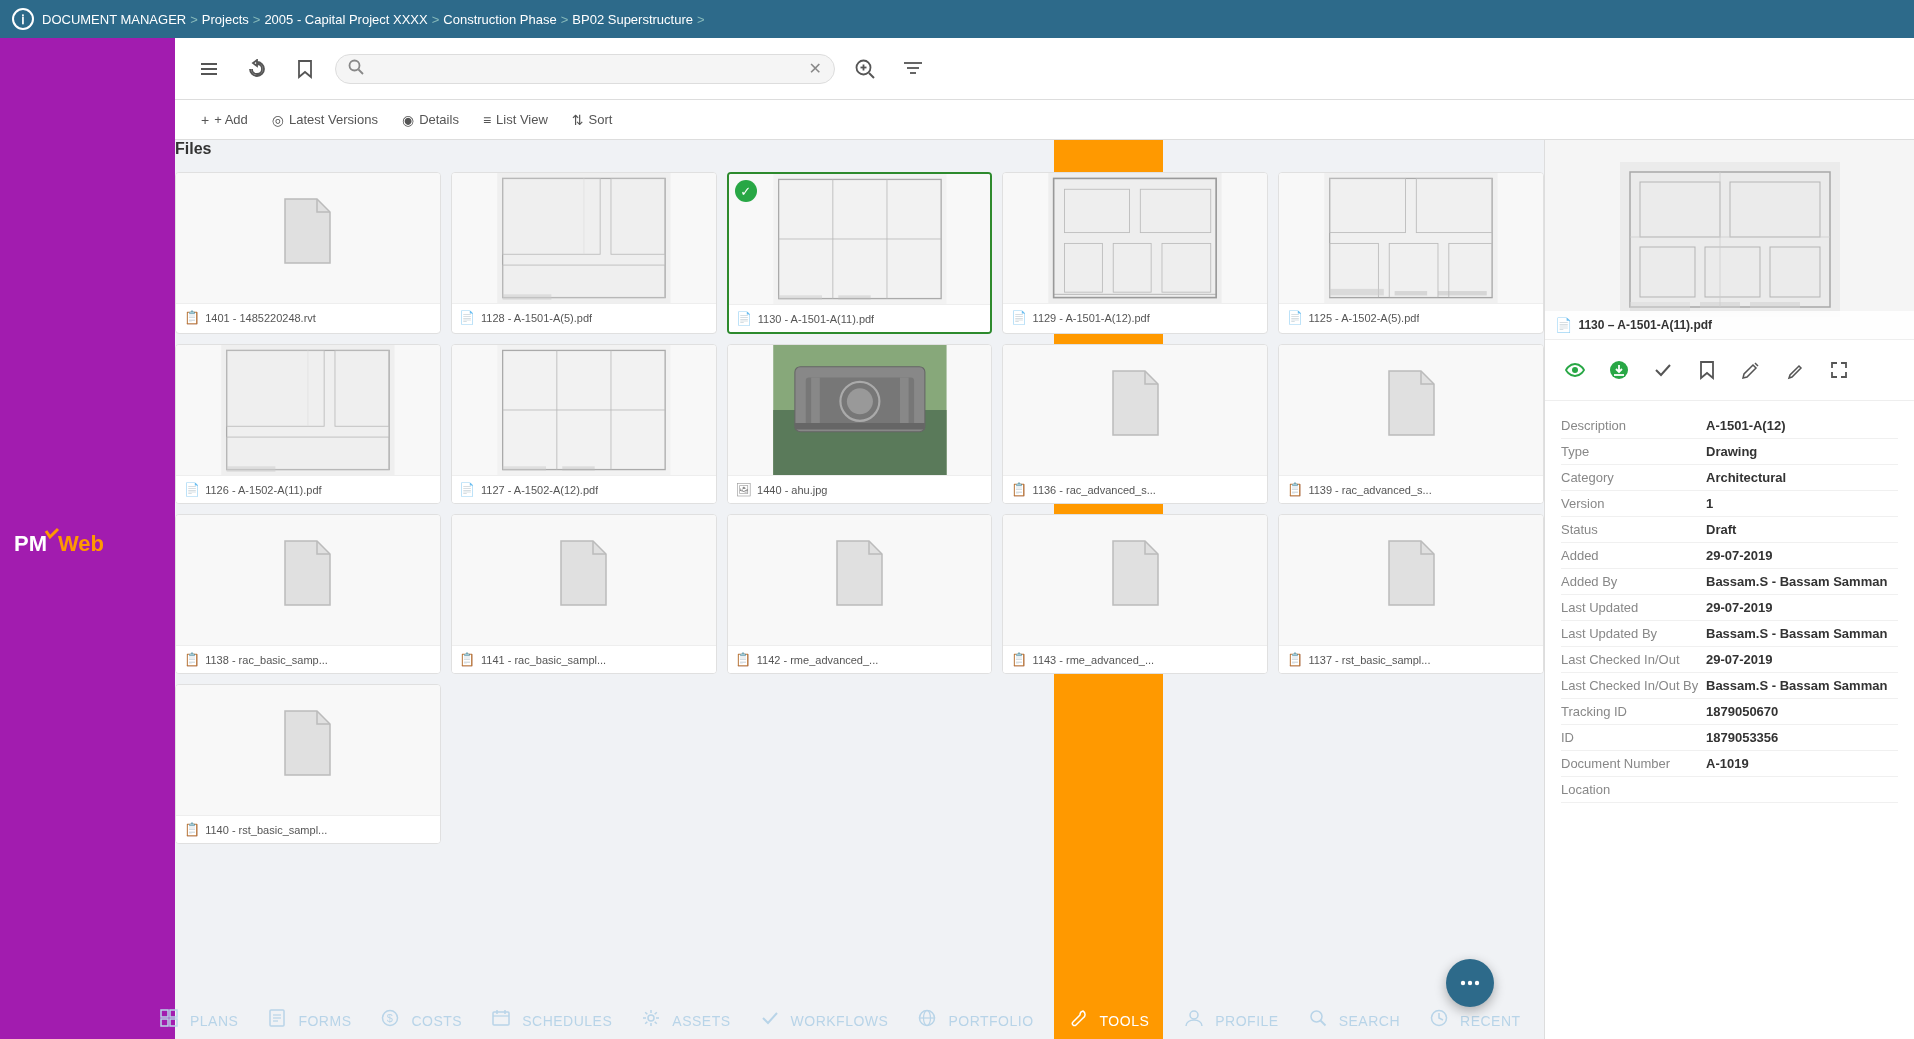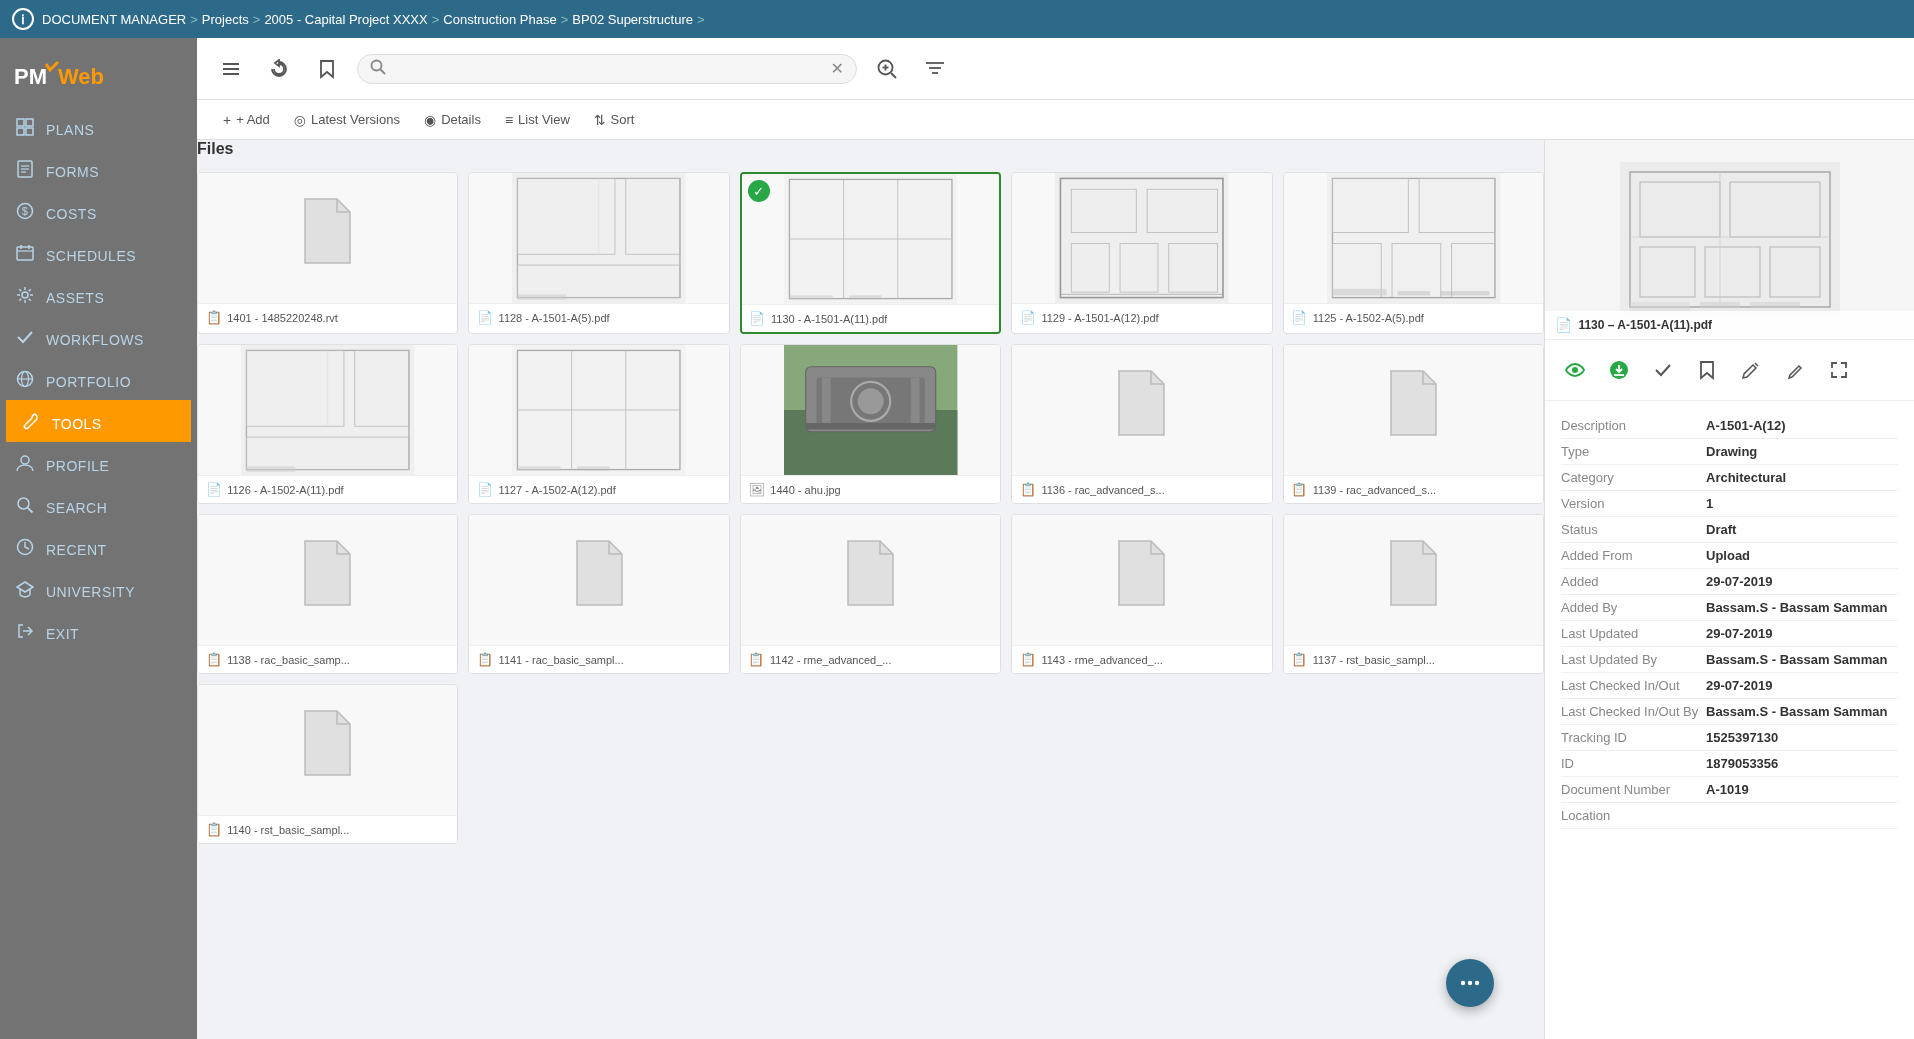--- a/index.html
+++ b/index.html
@@ -28,24 +28,24 @@
 
     
     .main-layout {
       display: flex;
       flex: 1;
       overflow: hidden;
     }
 
     
     .sidebar {
-      width: 197px;
-      background: #737373;
+      width: 175px;
+      background: #a21caf;
       display: flex;
-      flex-direction: column;
+      flex-direction: row;
       flex-shrink: 0;
       padding-top: 8px;
     }
     .logo-area {
       padding: 10px 12px 14px;
       display: flex; align-items: center;
     }
     .nav-item {
       display: flex; align-items: flex-end; gap: 10px;
       padding: 10px 14px;
@@ -841,24 +841,20 @@
           </div>
           <div class="detail-row">
             <span class="detail-label">Version</span>
             <span class="detail-value">1</span>
           </div>
           <div class="detail-row">
             <span class="detail-label">Status</span>
             <span class="detail-value">Draft</span>
           </div>
           <div class="detail-row">
-            <span class="detail-label">Added From</span>
-            <span class="detail-value">Upload</span>
-          </div>
-          <div class="detail-row">
             <span class="detail-label">Added</span>
             <span class="detail-value">29-07-2019</span>
           </div>
           <div class="detail-row">
             <span class="detail-label">Added By</span>
             <span class="detail-value">Bassam.S - Bassam Samman</span>
           </div>
           <div class="detail-row">
             <span class="detail-label">Last Updated</span>
             <span class="detail-value">29-07-2019</span>
@@ -870,21 +866,21 @@
           <div class="detail-row">
             <span class="detail-label">Last Checked In/Out</span>
             <span class="detail-value">29-07-2019</span>
           </div>
           <div class="detail-row">
             <span class="detail-label">Last Checked In/Out By</span>
             <span class="detail-value">Bassam.S - Bassam Samman</span>
           </div>
           <div class="detail-row">
             <span class="detail-label">Tracking ID</span>
-            <span class="detail-value">1525397130</span>
+            <span class="detail-value">1879050670</span>
           </div>
           <div class="detail-row">
             <span class="detail-label">ID</span>
             <span class="detail-value">1879053356</span>
           </div>
           <div class="detail-row">
             <span class="detail-label">Document Number</span>
             <span class="detail-value">A-1019</span>
           </div>
           <div class="detail-row">

